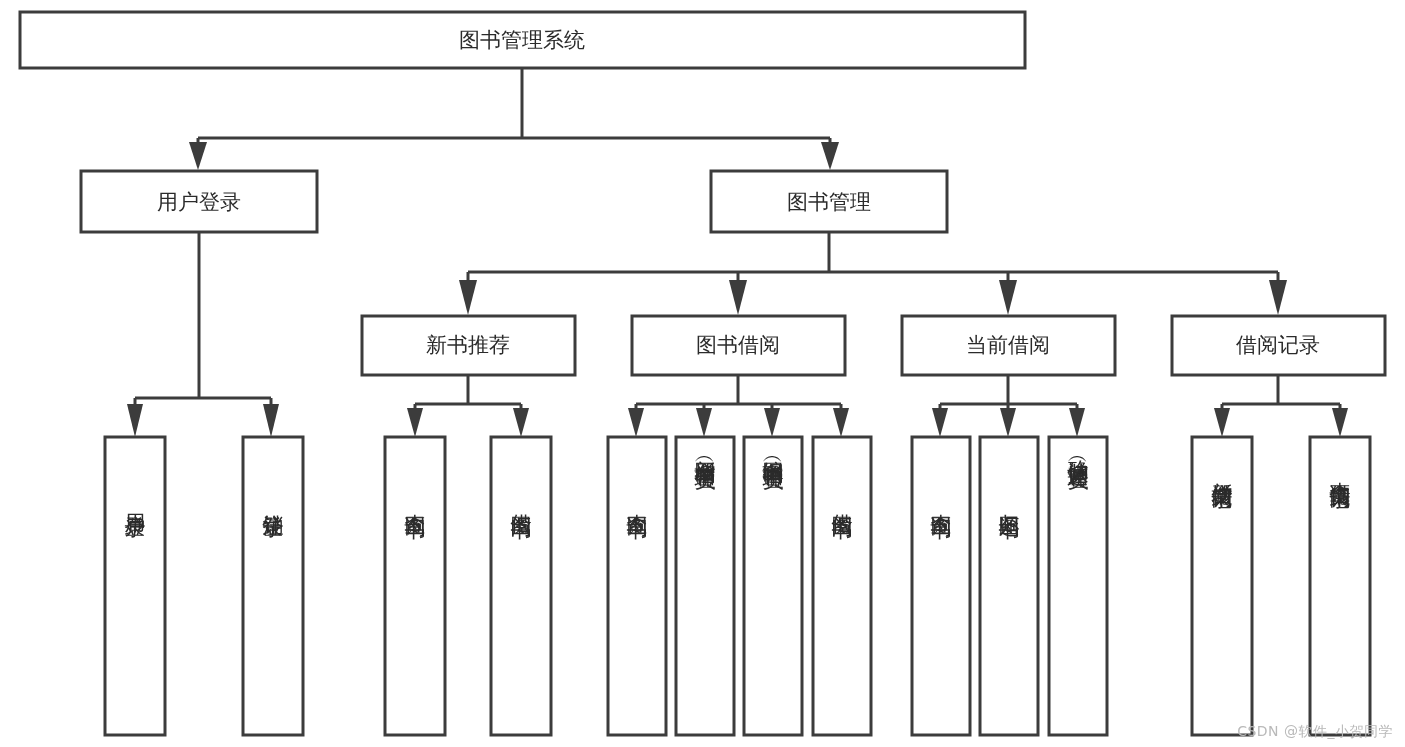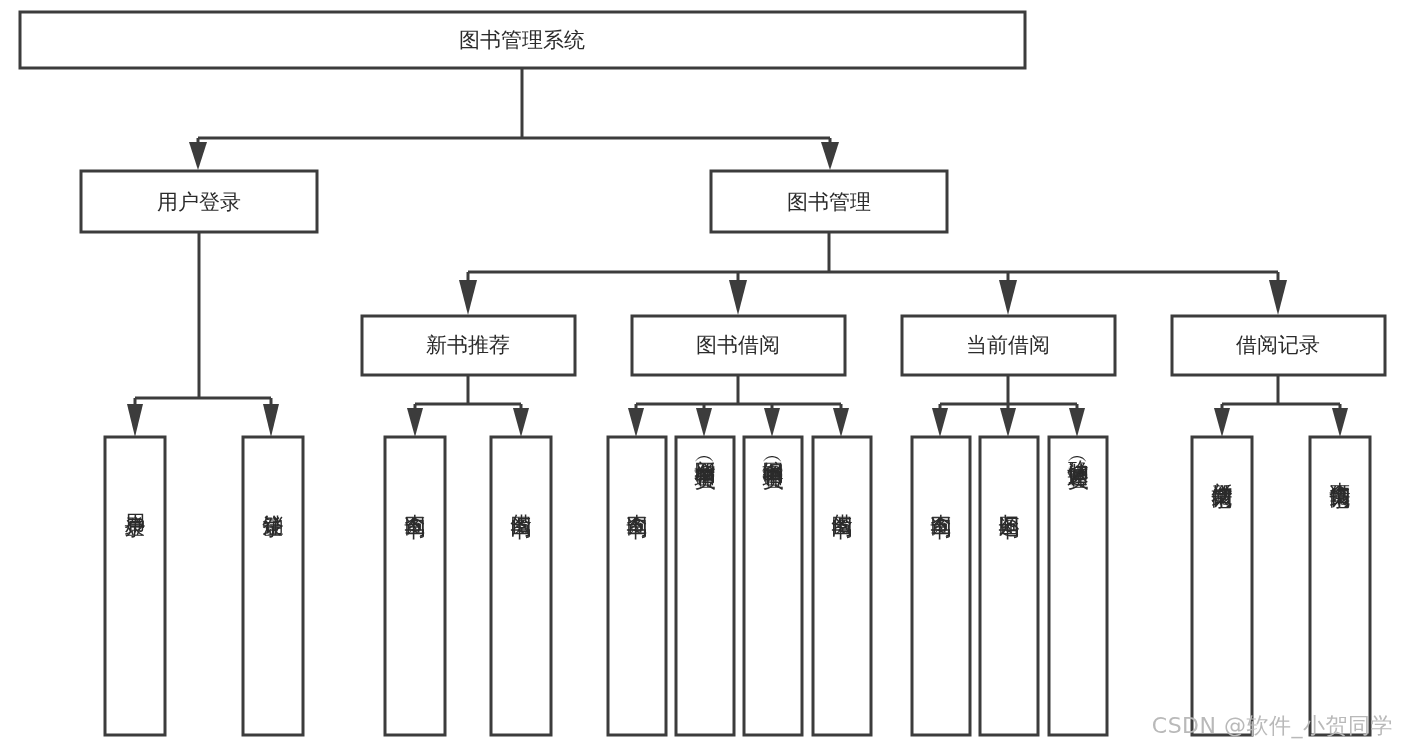--- a/index.html
+++ b/index.html
@@ -62,21 +62,21 @@
     line-height: 1.05;
     color: #2b2b2b;
     letter-spacing: 1.5px;
     white-space: nowrap;
   }
   .watermark {
     position: absolute;
     right: 12px;
     bottom: 6px;
     font-family: "DejaVu Sans", "Liberation Sans", sans-serif;
-    font-size: 22px;
+    font-size: 14px;
     color: #b9b9b9;
     letter-spacing: 0.5px;
     white-space: nowrap;
     pointer-events: none;
   }
 </style>
 </head>
 <body>
 
 <div id="diagram-root">

